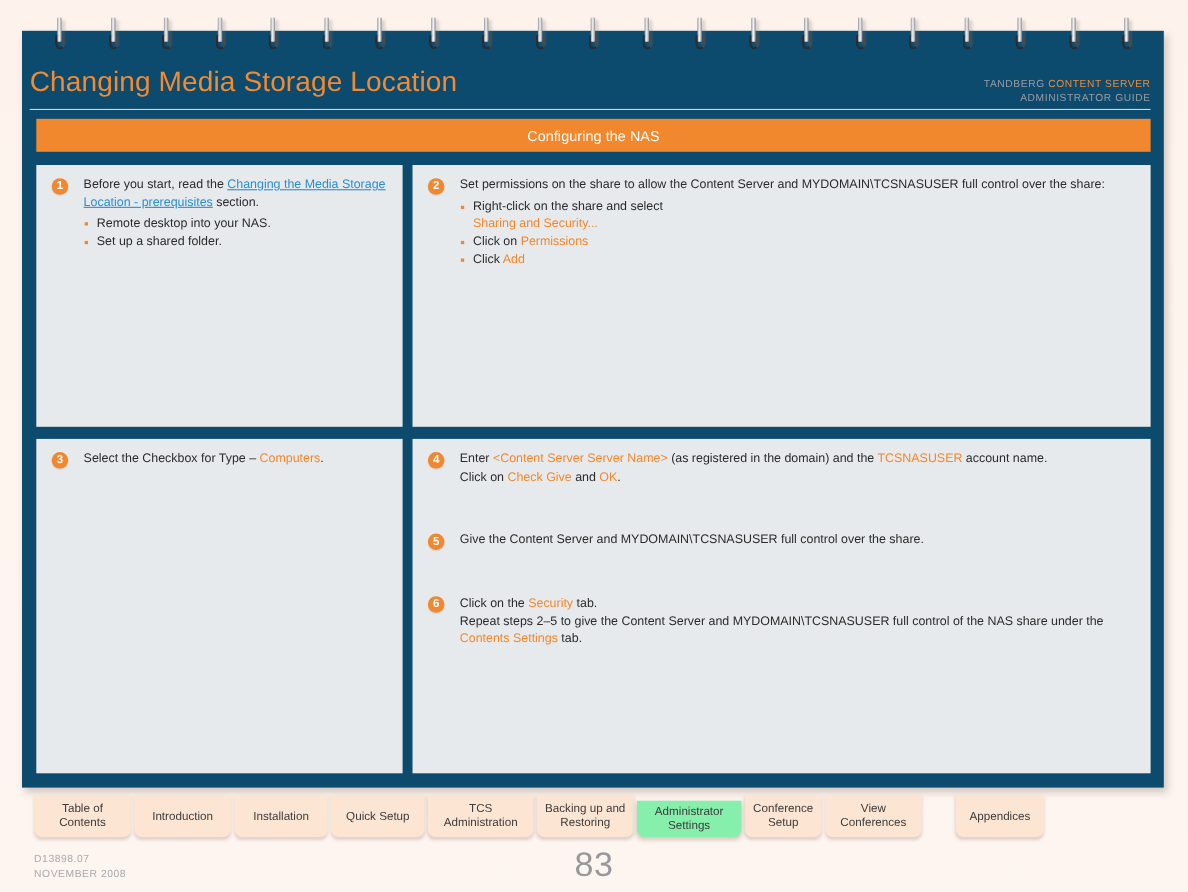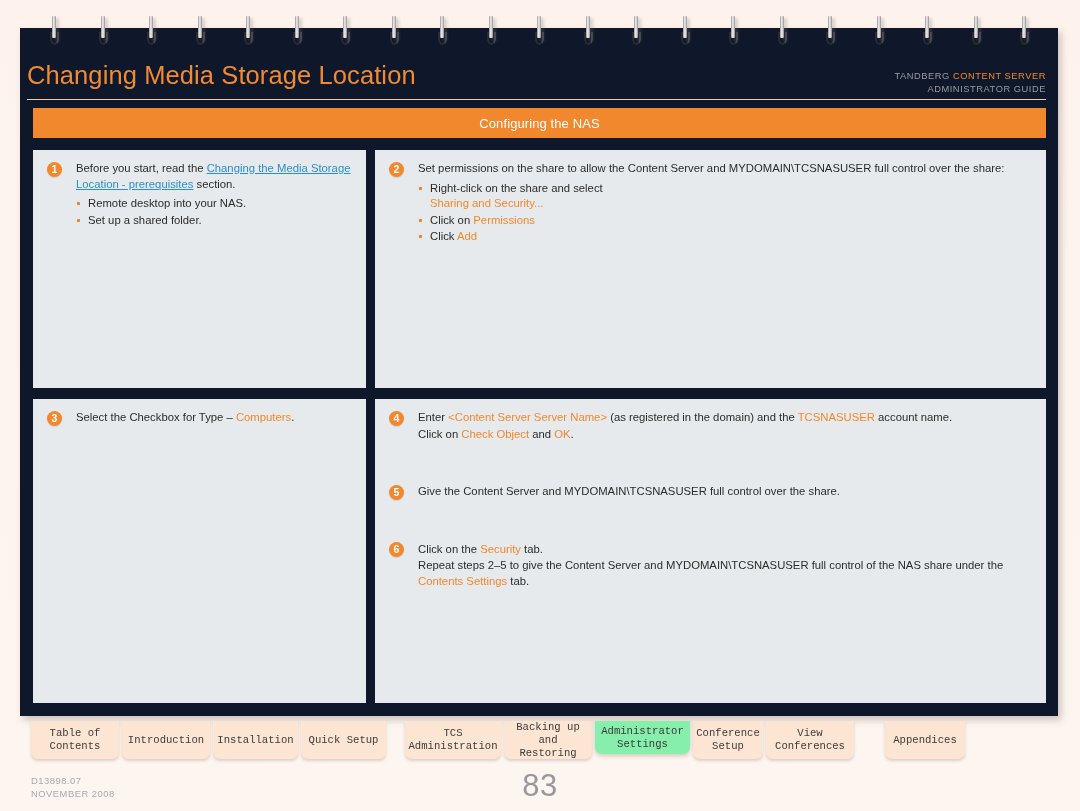--- a/index.html
+++ b/index.html
@@ -63,21 +63,21 @@
     border-radius: 2px;
   }
 
   
   #page {
     position: absolute;
     left: 20px;
     top: 28px;
     width: 1038px;
     height: 688px;
-    background: #0f172a;
+    background: #0c4a6e;
     box-shadow: 3px 4px 7px rgba(120,105,95,0.35);
     z-index: 10;
   }
 
   
   #page-header {
     position: relative;
     height: 74px;
   }
   #page-title {
@@ -204,22 +204,21 @@
 
   
   #tabs {
     position: absolute;
     left: 31px;
     top: 719px;
     width: 1020px;
     height: 42px;
     z-index: 20;
     display: flex;
-    align-items: center;
-    font-family: Liberation Mono, monospace;
+    align-items: flex-end;
   }
   .tab {
     position: relative;
     box-sizing: border-box;
     background: #fce5d2;
     border-radius: 0 0 7px 7px;
     font-size: 10.6px;
     line-height: 13px;
     color: #3c3c3c;
     text-align: center;
@@ -427,21 +426,21 @@
           <div class="step-body">
             <p><span>Select the Checkbox for Type – </span><span class="accent">Computers</span><span>.</span></p>
           </div>
         </div>
       </div>
     <div class="panel p4">
         <div class="step">
           <div class="badge">4</div>
           <div class="step-body">
             <p><span>Enter </span><span class="accent">&lt;Content Server Server Name&gt;</span><span> (as registered in the domain) and the </span><span class="accent">TCSNASUSER</span><span> account name.</span></p>
-            <p><span>Click on </span><span class="accent">Check Object</span><span> and </span><span class="accent">OK</span><span>.</span></p>
+            <p><span>Click on </span><span class="accent">Check Give</span><span> and </span><span class="accent">OK</span><span>.</span></p>
           </div>
         </div>
         <div class="step-spacer" style="height: 38px;"></div>
         <div class="step">
           <div class="badge">5</div>
           <div class="step-body">
             <p><span>Give the Content Server and MYDOMAIN\TCSNASUSER full control over the share.</span></p>
           </div>
         </div>
         <div class="step-spacer" style="height: 38px;"></div>
@@ -463,21 +462,21 @@
     </div>
     <div class="tab" style="width: 88px;">
       <span class="tab-label">Introduction</span>
     </div>
     <div class="tab" style="width: 85px;">
       <span class="tab-label">Installation</span>
     </div>
     <div class="tab" style="width: 85px;">
       <span class="tab-label">Quick Setup</span>
     </div>
-    <div class="tab" style="width: 96px; margin-left: 16px;">
+    <div class="tab" style="width: 96px;">
       <span class="tab-label">TCS<br>Administration</span>
     </div>
     <div class="tab" style="width: 88px;">
       <span class="tab-label">Backing up and<br>Restoring</span>
     </div>
     <div class="tab active" style="width: 95px;">
       <span class="tab-label">Administrator<br>Settings</span>
     </div>
     <div class="tab" style="width: 70px;">
       <span class="tab-label">Conference<br>Setup</span>

